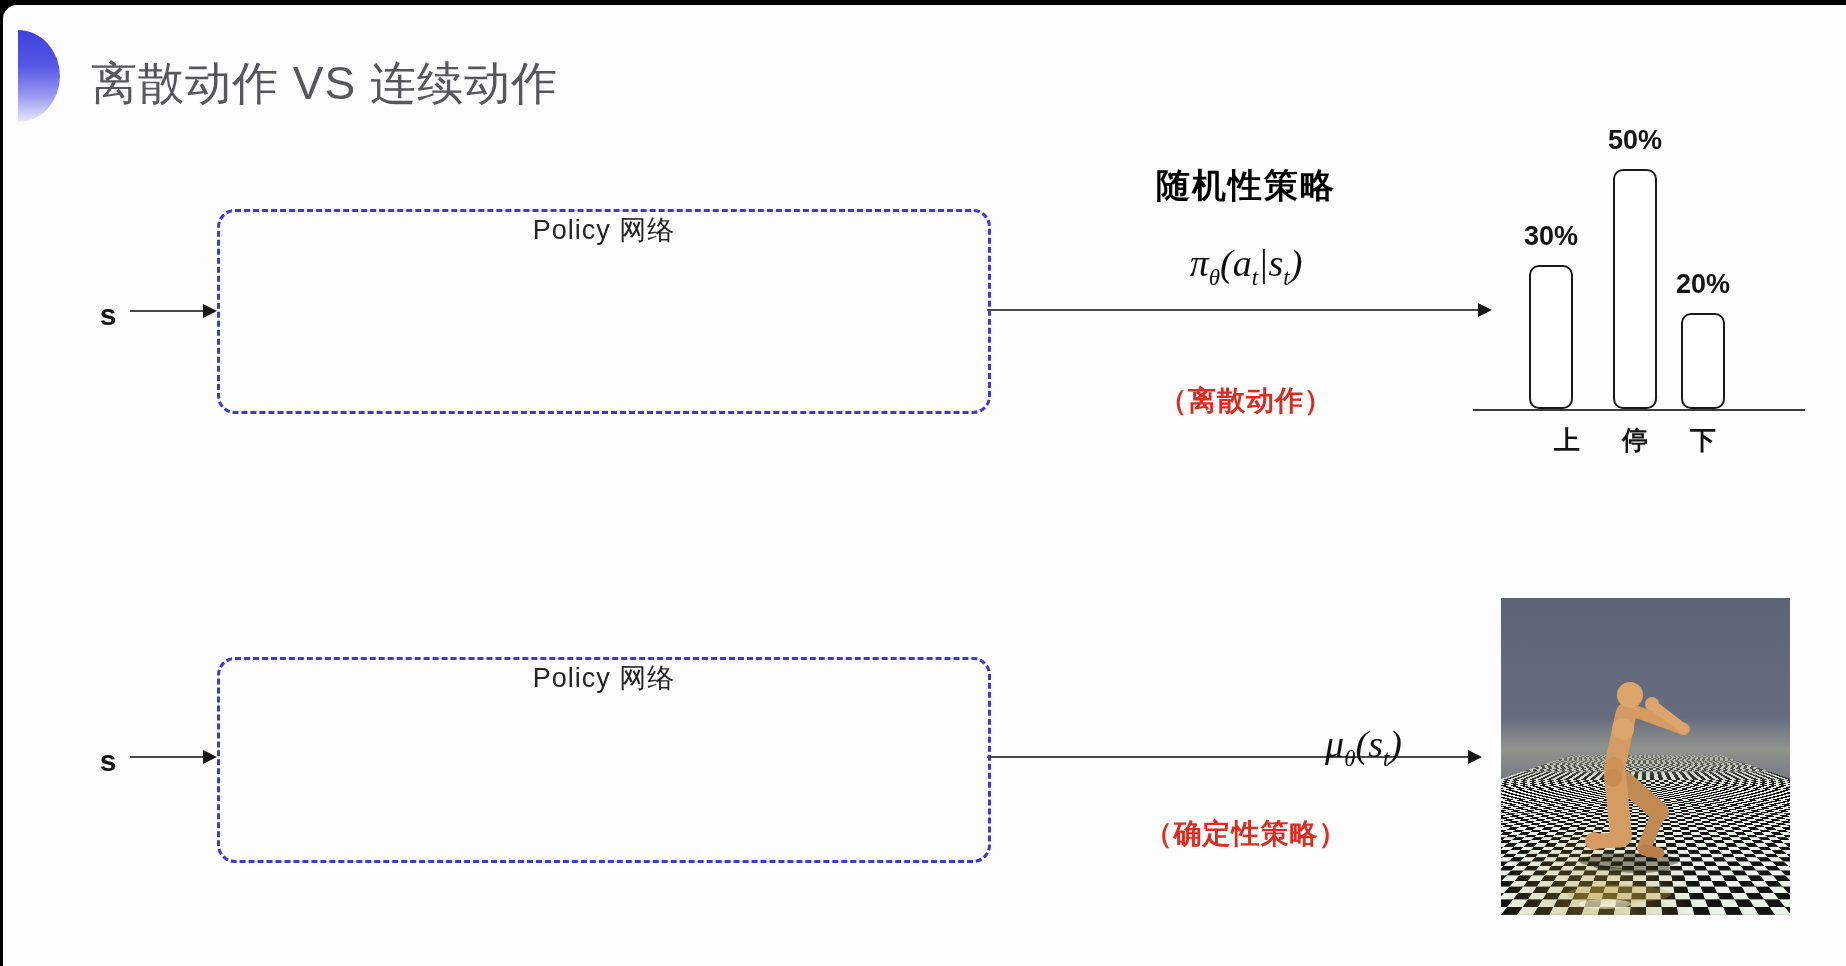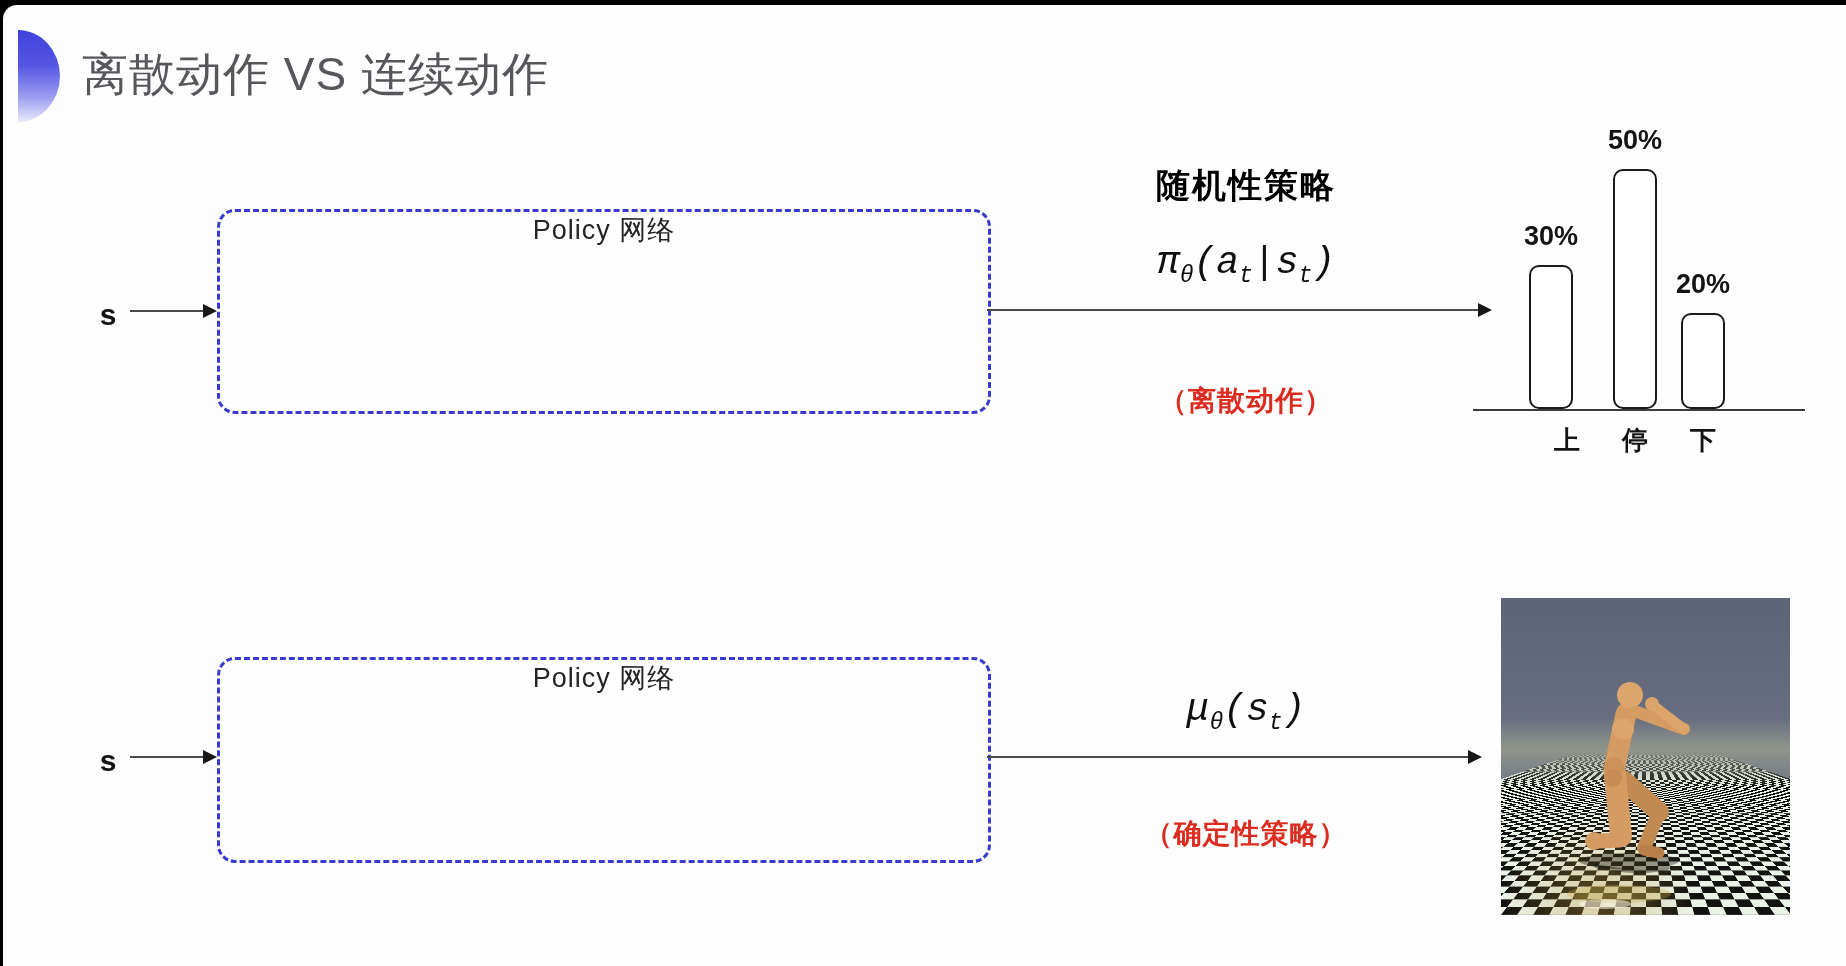--- a/index.html
+++ b/index.html
@@ -11,21 +11,21 @@
     position:absolute; left:3px; top:5px; right:0; bottom:0;
     background:#fdfdfd; border-top-left-radius:14px; overflow:hidden;
   }
   
   .title-bullet {
     position:absolute; left:15px; top:25px; width:42px; height:92px;
     background:linear-gradient(180deg,#3f42da 0%,#5456e4 38%,#9a9af0 72%,#e9e9fd 100%);
     border-top-right-radius:100% 50%; border-bottom-right-radius:100% 50%;
   }
   .page-title {
-    position:absolute; left:76px; top:40px; margin:3px;
+    position:absolute; left:76px; top:40px; margin:12px;
     font-size:46px; font-weight:500; color:#56575b; letter-spacing:1px; line-height:1.15;
   }
   
   .s-label {
     position:absolute; width:34px; text-align:center;
     font-size:30px; font-weight:700; color:#141414; line-height:36px;
   }
   .arrow { position:absolute; height:2px; background:#4a4a4a; }
   .arrow::after {
     content:""; position:absolute; right:-13px; top:-6px; width:0; height:0;
@@ -35,21 +35,21 @@
     position:absolute; border:3px dashed #3a3ace; border-radius:18px;
     display:flex; align-items:flex-start; justify-content:center; background:transparent;
   }
   .policy-box .box-label { font-size:27px; color:#242424; letter-spacing:1px; }
   .policy-title {
     position:absolute; width:312px; text-align:center;
     font-size:34px; font-weight:600; color:#000000; line-height:40px; letter-spacing:2px;
   }
   .formula {
     position:absolute; width:312px; text-align:center;
-    font-family:Liberation Mono, monospace; font-style:italic;
+    font-family:Liberation Serif, serif; font-style:italic;
     font-size:38px; color:#101010; line-height:50px;
   }
   .formula sub { font-size:23px; font-style:italic; }
   .action-note {
     position:absolute; width:312px; text-align:center;
     font-size:28px; font-weight:700; color:#dc2b1f; line-height:32px; letter-spacing:1px;
   }
   
   .chart-baseline { position:absolute; left:1470px; top:404px; width:332px; height:2px; background:#3c3c3c; }
   .bar-col {
@@ -138,21 +138,21 @@
 
     <div class="arrow" style="left:127px; top:751px; width:74px;"></div>
 
     <div class="policy-box" style="left:214px; top:652px; width:768px; height:200px;">
       <span class="box-label">Policy 网络</span>
     </div>
 
     <div class="arrow" style="left:984px; top:751px; width:482px;"></div>
 
 
-    <div class="formula" style="left:1087px; top:680px;">
+    <div class="formula" style="left:1087px; top:714px;text-align:right;">
       <span>μ</span><sub>θ</sub><span>(s</span><sub>t</sub><span>)</span>
     </div>
 
     <div class="action-note" style="left:1087px; top:813px;">（确定性策略）</div>
 
     <figure class="robot-scene">
       <div class="floor-wrap">
         <div class="floor-3d"></div>
       </div>
       <div class="fog"></div>

